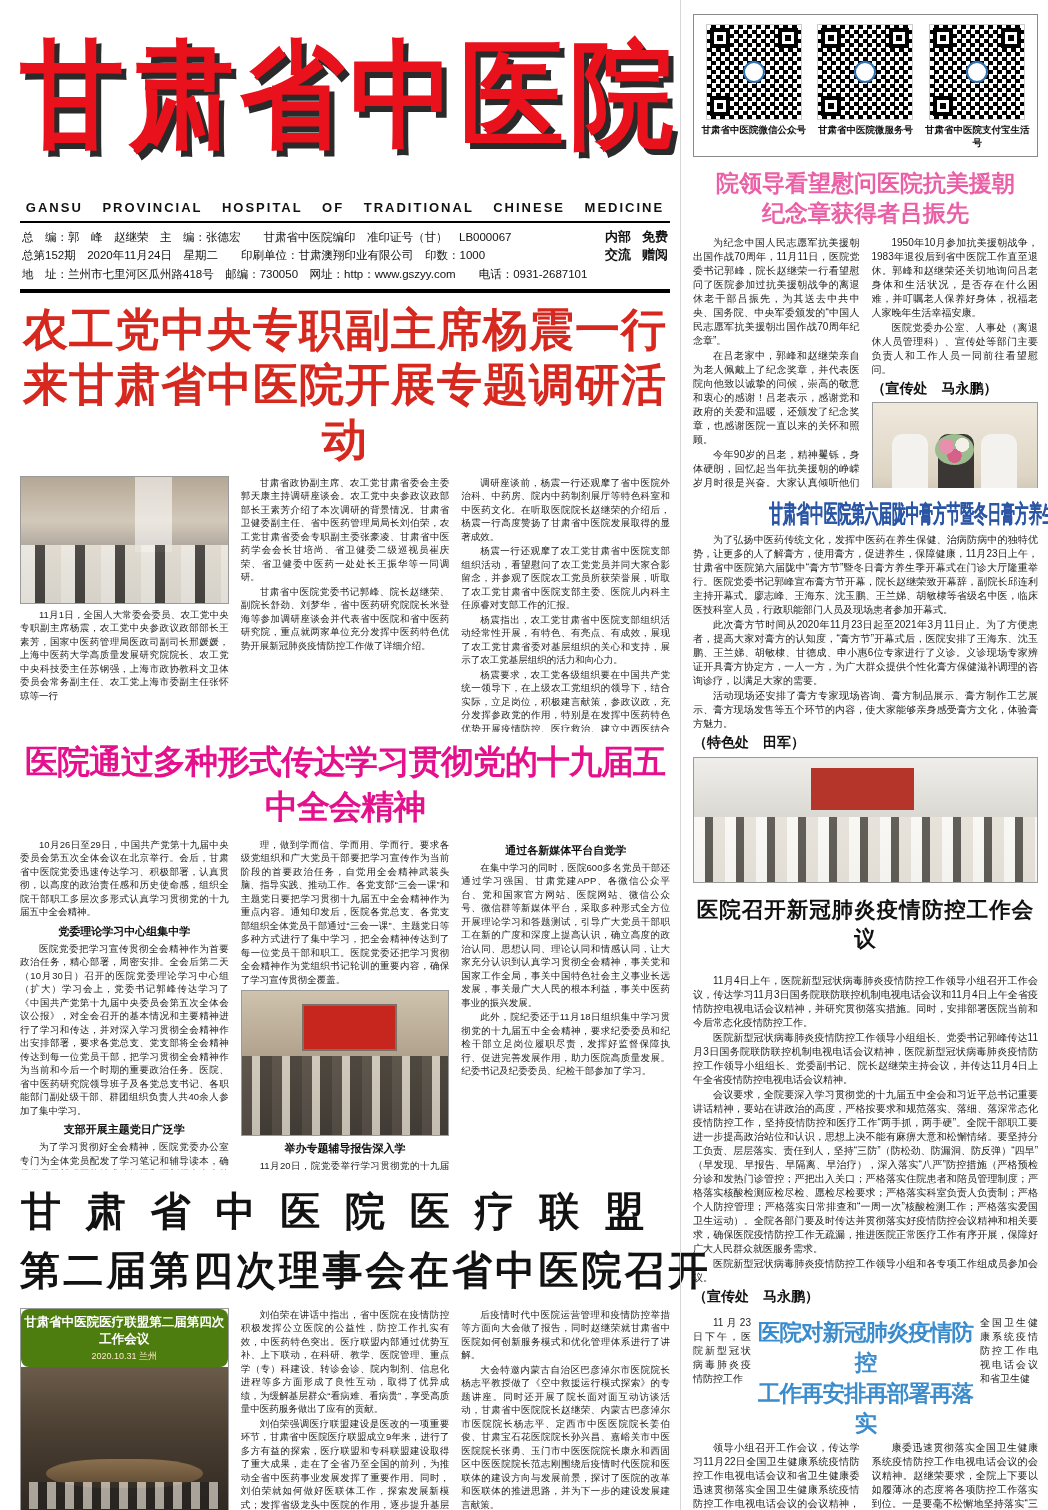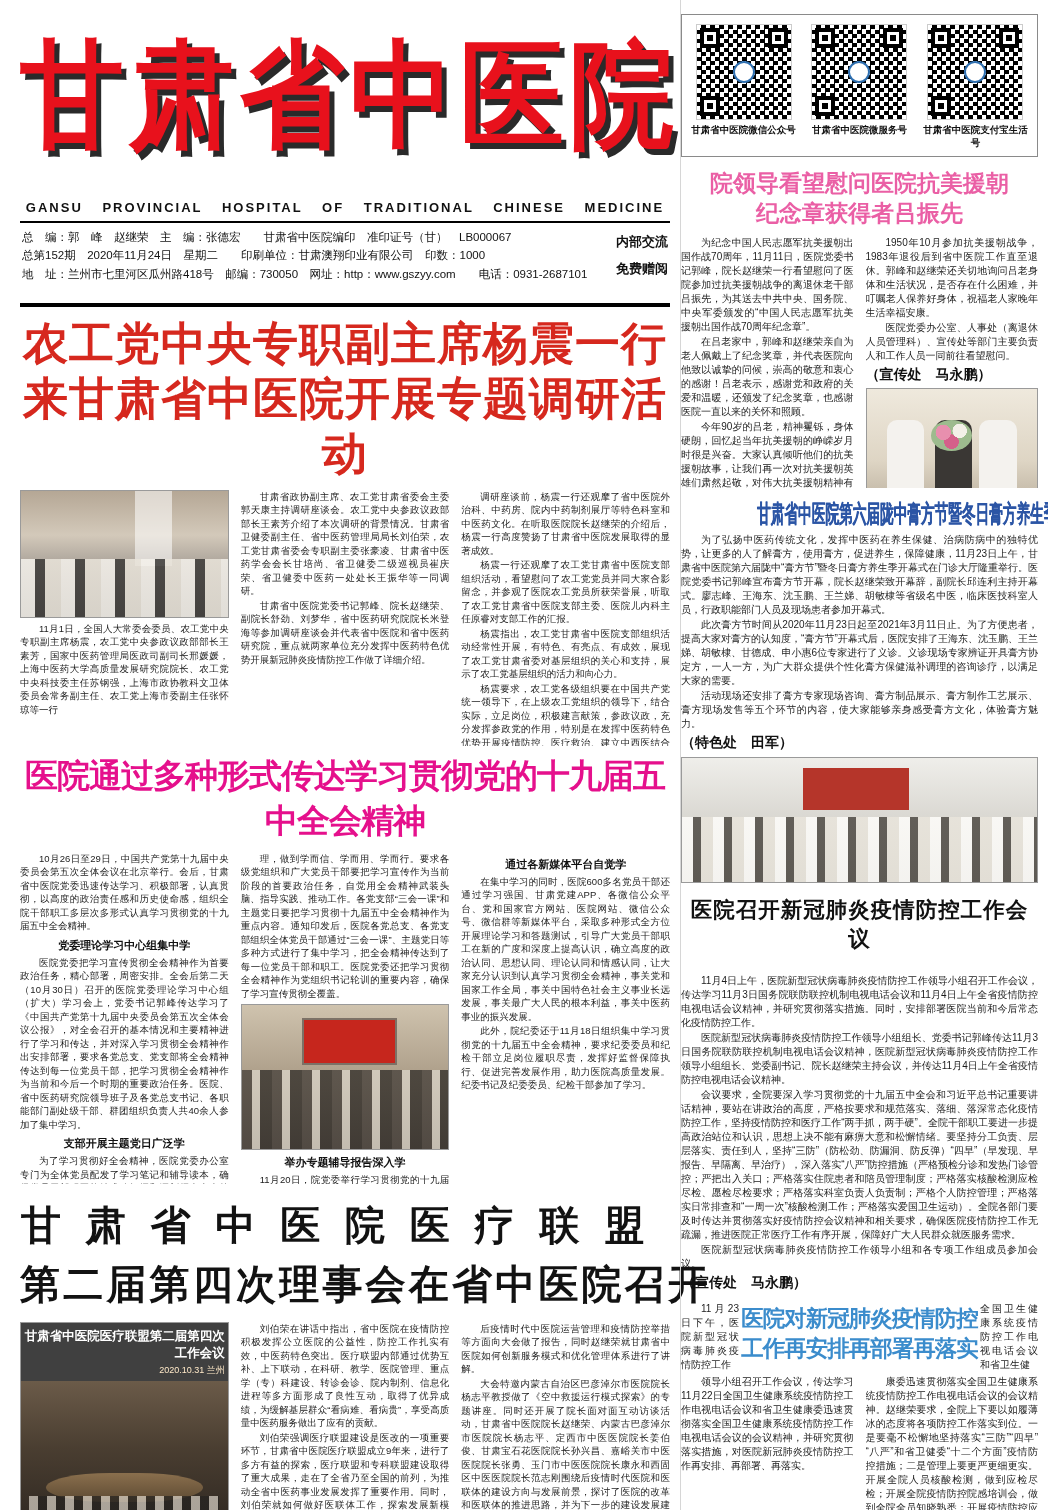--- a/index.html
+++ b/index.html
@@ -1,32 +1,32 @@
 <!DOCTYPE html>
 <html lang="zh"><head>
 <meta charset="utf-8">
 <style>
   * { margin:0; padding:0; box-sizing:border-box; }
   body { background:#e9e9e9; font-family:"Liberation Sans", sans-serif; }
   .page { width:1048px; height:1510px; background:#fff; margin:0 auto; display:flex; overflow:hidden; }
 
   
   .left-region  { width:680px; padding:14px 10px 10px 20px; }
-  .right-region { width:368px; padding:14px 10px 10px 0; border-left:1px solid #d6d6d6; }
+  .right-region { width:368px; padding:14px 10px 10px 12px; border-left:1px solid #d6d6d6; }
 
   
   .masthead { margin-bottom:6px; }
   .paper-title { font-family:"Liberation Serif", serif; font-size:104px; line-height:1.05; font-weight:900;
     color:#e8111c; text-align:center; letter-spacing:6px; text-shadow:5px 5px 0 #2a2a2a; white-space:nowrap;
     transform:scaleY(1.12); transform-origin:top; padding-top:18px; height:158px; }
   .paper-sub { text-align:center; font-size:13px; letter-spacing:2px; word-spacing:14px; color:#111;
     font-weight:bold; margin:28px 0 6px; }
-  .info-box { border-top:2px solid #000; border-bottom:4px solid #000; padding:5px 2px 20px; display:flex; }
+  .info-box { border-top:2px solid #000; border-bottom:4px solid #000; padding:5px 2px 6px; display:flex; }
   .info-lines { flex:1; font-size:11.5px; line-height:1.6; color:#111; }
-  .info-tags { width:74px; font-size:13px; font-weight:bold; display:flex; flex-direction:column;
+  .info-tags { width:74px; font-size:13px; font-weight:bold; display:flex; flex-direction:row;
     justify-content:space-around; text-align:right; color:#111; }
 
   
   .cols { display:flex; gap:12px; overflow:hidden; }
   .col { flex:1; overflow:hidden; }
   .para { font-size:9.5px; line-height:1.42; text-align:justify; text-indent:2em; color:#1c1c1c; margin-bottom:1px; }
   .right-region .para { font-size:10px; line-height:1.4; }
   .subhead { font-size:11px; font-weight:bold; text-align:center; color:#111; margin:5px 0 3px; }
   .byline { text-align:left; font-weight:bold; font-size:14px; color:#111; padding:2px 8px 0 0; }
   .photo { border:1px solid #9a9a9a; position:relative; overflow:hidden; }
@@ -50,21 +50,21 @@
     box-shadow:0 0 0 2px #7c7166; }
   .photo-b .p-crowd { position:absolute; bottom:0; left:0; width:100%; height:55%;
     background:repeating-linear-gradient(90deg,#4a443e 0 10px,#d8d2c6 10px 18px,#35312c 18px 30px); opacity:.8; }
 
   
   .headline-c { text-align:center; color:#121212; margin:14px 0 10px; font-weight:800; }
   .headline-c .l1 { display:block; font-size:40px; letter-spacing:0.62em; white-space:nowrap; }
   .headline-c .l2 { display:block; font-size:40px; letter-spacing:0.08em; white-space:nowrap; margin-top:4px; }
   .c-cols { height:388px; }
   .photo-c { border:1px solid #9a9a9a; height:208px; margin-bottom:5px; display:flex; flex-direction:column; }
-  .photo-c .banner { background:#404040; color:#fff; text-align:right; padding:5px 3px 4px; }
+  .photo-c .banner { background:#4d7c0f; color:#fff; text-align:center; padding:5px 3px 4px;border-radius:8px; }
   .photo-c .banner .bt { font-family:"Liberation Serif", serif; font-size:12.5px; font-weight:bold; letter-spacing:0; }
   .photo-c .banner .bs { font-size:9px; margin-top:2px; color:#ffe9c8; }
   .photo-c .conf { flex:1; position:relative;
     background:linear-gradient(180deg,#6b5b49 0%,#4a3e31 45%,#2e2721 100%); }
   .photo-c .conf .table { position:absolute; bottom:18%; left:12%; width:76%; height:20%;
     background:linear-gradient(#8a6f4d,#5d4a33); border-radius:50%/60%; }
   .photo-c .conf .people { position:absolute; bottom:4%; left:4%; width:92%; height:18%;
     background:repeating-linear-gradient(90deg,#ddd6cb 0 9px,#242220 9px 18px); opacity:.7; }
 
   

